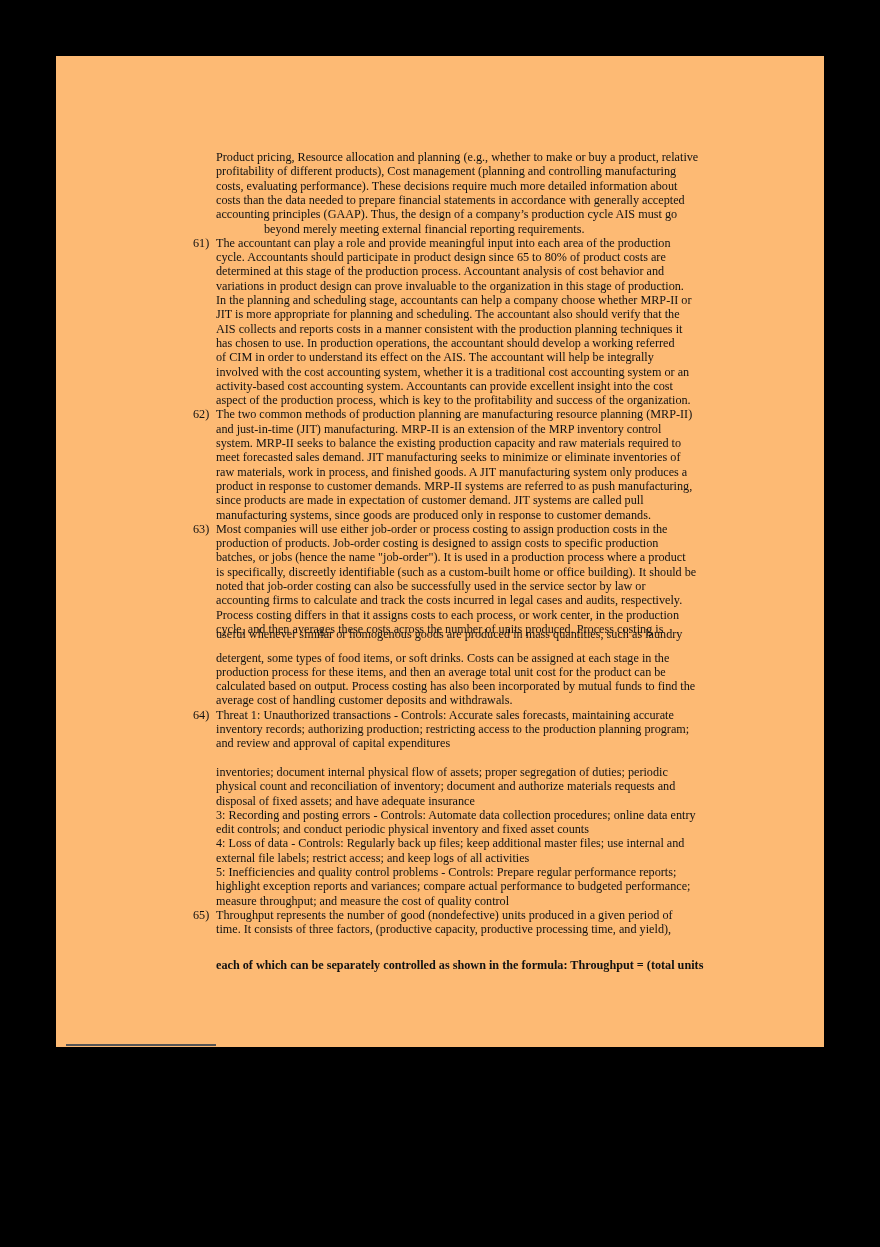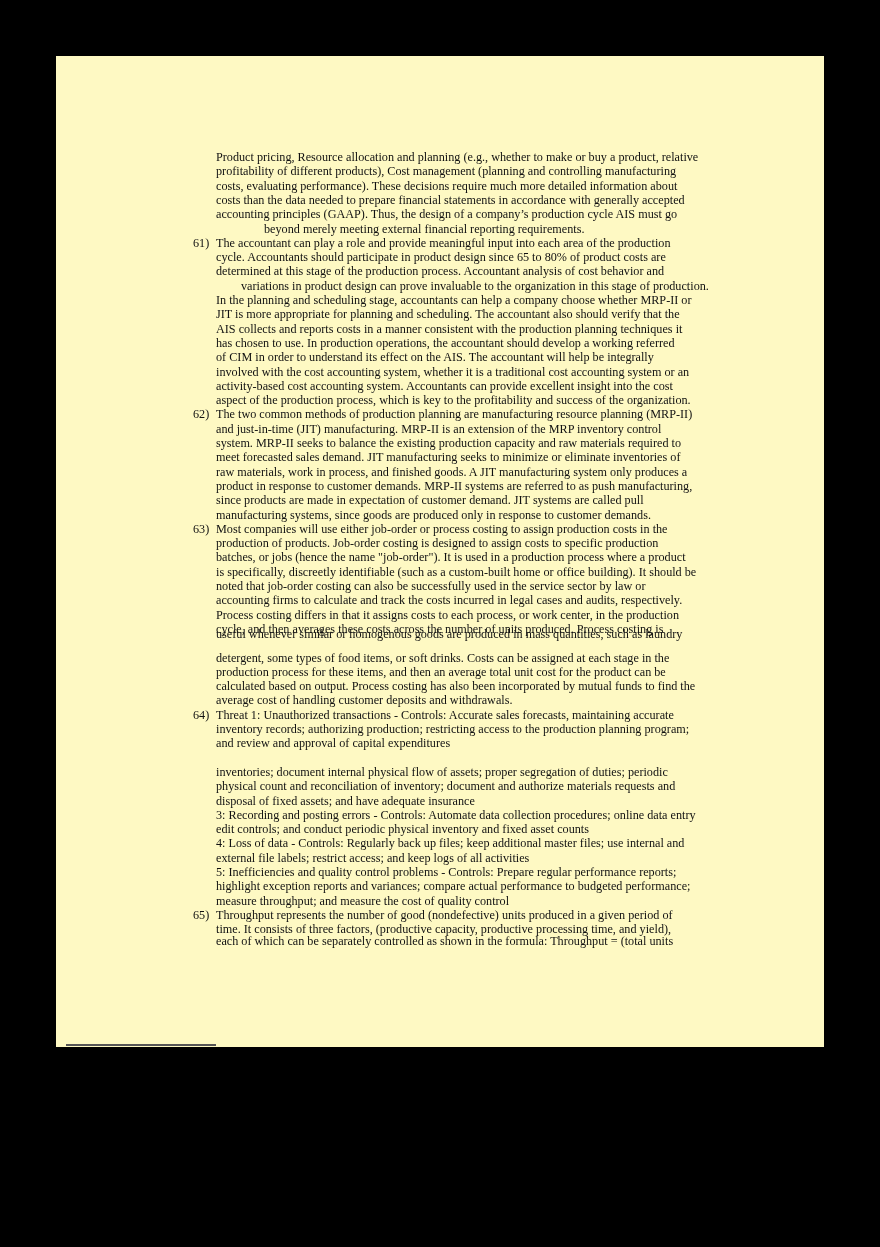--- a/index.html
+++ b/index.html
@@ -6,21 +6,21 @@
   body {
     width: 880px; height: 1247px;
     background: #000000;
     position: relative;
     overflow: hidden;
   }
   .page {
     position: absolute;
     left: 56px; top: 56px;
     width: 768px; height: 991px;
-    background: #fef9c3;
+    background: #fdba74;
   }
   .content {
     position: absolute;
     left: 0; top: 0;
     width: 100%; height: 100%;
     font-family: "Liberation Serif", "DejaVu Serif", serif;
     font-size: 12.2px;
     color: #111111;
   }
   .line {
@@ -54,21 +54,21 @@
       <div class="line" style="top: 94px;">Product pricing, Resource allocation and planning (e.g., whether to make or buy a product, relative</div>
       <div class="line" style="top: 108.3px;">profitability of different products), Cost management (planning and controlling manufacturing</div>
       <div class="line" style="top: 122.6px;">costs, evaluating performance). These decisions require much more detailed information about</div>
       <div class="line" style="top: 136.9px;">costs than the data needed to prepare financial statements in accordance with generally accepted</div>
       <div class="line" style="top: 151.2px;">accounting principles (GAAP). Thus, the design of a company’s production cycle AIS must go</div>
       <div class="line" style="top: 165.5px; padding-left: 48px;">beyond merely meeting external financial reporting requirements.</div>
       <div class="num" style="top: 179.8px;">61)</div>
       <div class="line" style="top: 179.8px;">The accountant can play a role and provide meaningful input into each area of the production</div>
       <div class="line" style="top: 194.1px;">cycle.  Accountants should participate in product design since 65 to 80%  of product costs are</div>
       <div class="line" style="top: 208.4px;">determined at this stage of the production process.  Accountant analysis of cost behavior and</div>
-      <div class="line" style="top: 222.7px; margin-left: 25px;">variations in product design can prove invaluable to the organization in this stage of production.</div>
+      <div class="line" style="top: 222.7px;">variations in product design can prove invaluable to the organization in this stage of production.</div>
       <div class="line" style="top: 237px;">In the planning and scheduling stage, accountants can help a company choose whether MRP-II or</div>
       <div class="line" style="top: 251.3px;">JIT is more appropriate for planning and scheduling.  The accountant also should verify that the</div>
       <div class="line" style="top: 265.6px;">AIS collects and reports costs in a manner consistent with the production planning techniques it</div>
       <div class="line" style="top: 279.9px;">has chosen to use.  In production operations, the accountant should develop a working referred</div>
       <div class="line" style="top: 294.2px;">of CIM in order to understand its effect on the AIS.  The accountant will help be integrally</div>
       <div class="line" style="top: 308.5px;">involved with the cost accounting system, whether it is a traditional cost accounting system or an</div>
       <div class="line" style="top: 322.8px;">activity-based cost accounting system.  Accountants can provide excellent insight into the cost</div>
       <div class="line" style="top: 337.1px;">aspect of the production process, which is key to the profitability and success of the organization.</div>
       <div class="num" style="top: 351.4px;">62)</div>
       <div class="line" style="top: 351.4px;">The two common methods of production planning are manufacturing resource planning (MRP-II)</div>
@@ -103,18 +103,18 @@
       <div class="line" style="top: 751.8px;">3: Recording and posting errors - Controls: Automate data collection procedures; online data entry</div>
       <div class="line" style="top: 766.1px;">edit controls; and conduct periodic physical inventory and fixed asset counts</div>
       <div class="line" style="top: 780.4px;">4: Loss of data - Controls: Regularly back up files; keep additional master files; use internal and</div>
       <div class="line" style="top: 794.7px;">external file labels; restrict access; and keep logs of all activities</div>
       <div class="line" style="top: 809px;">5: Inefficiencies and quality control problems - Controls: Prepare regular performance reports;</div>
       <div class="line" style="top: 823.3px;">highlight exception reports and variances; compare actual performance to budgeted performance;</div>
       <div class="line" style="top: 837.6px;">measure throughput; and measure the cost of quality control</div>
       <div class="num" style="top: 851.9px;">65)</div>
       <div class="line" style="top: 851.9px;">Throughput represents the number of good (nondefective) units produced in a given period of</div>
       <div class="line" style="top: 866.2px;">time.  It consists of three factors, (productive capacity, productive processing time, and yield),</div>
-      <div class="line" style="top: 878px;">each of which can be separately controlled as shown in the formula: Throughput = (total units</div>
+      <div class="line" style="top: 902px; font-weight: bold;">each of which can be separately controlled as shown in the formula: Throughput = (total units</div>
     </div>
   <div class="scan-artifacts">
     <div class="artifact-bar"></div>
   </div>
 </div>
 
 </body></html>

